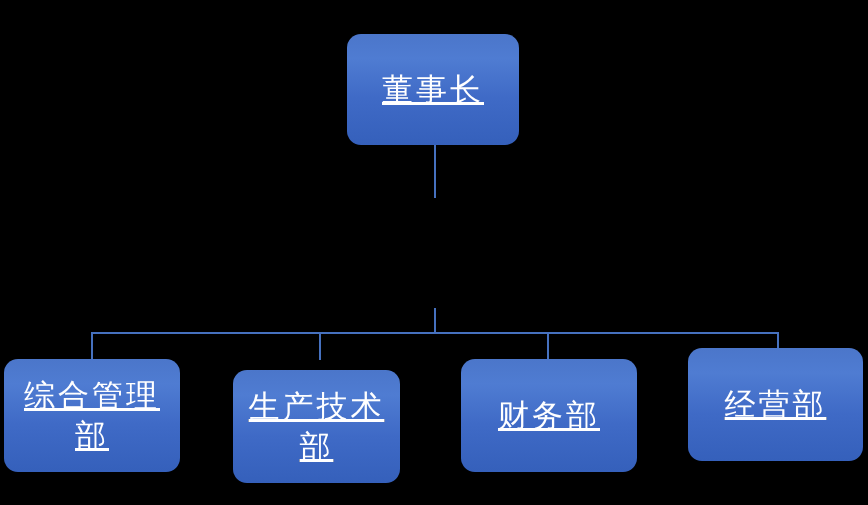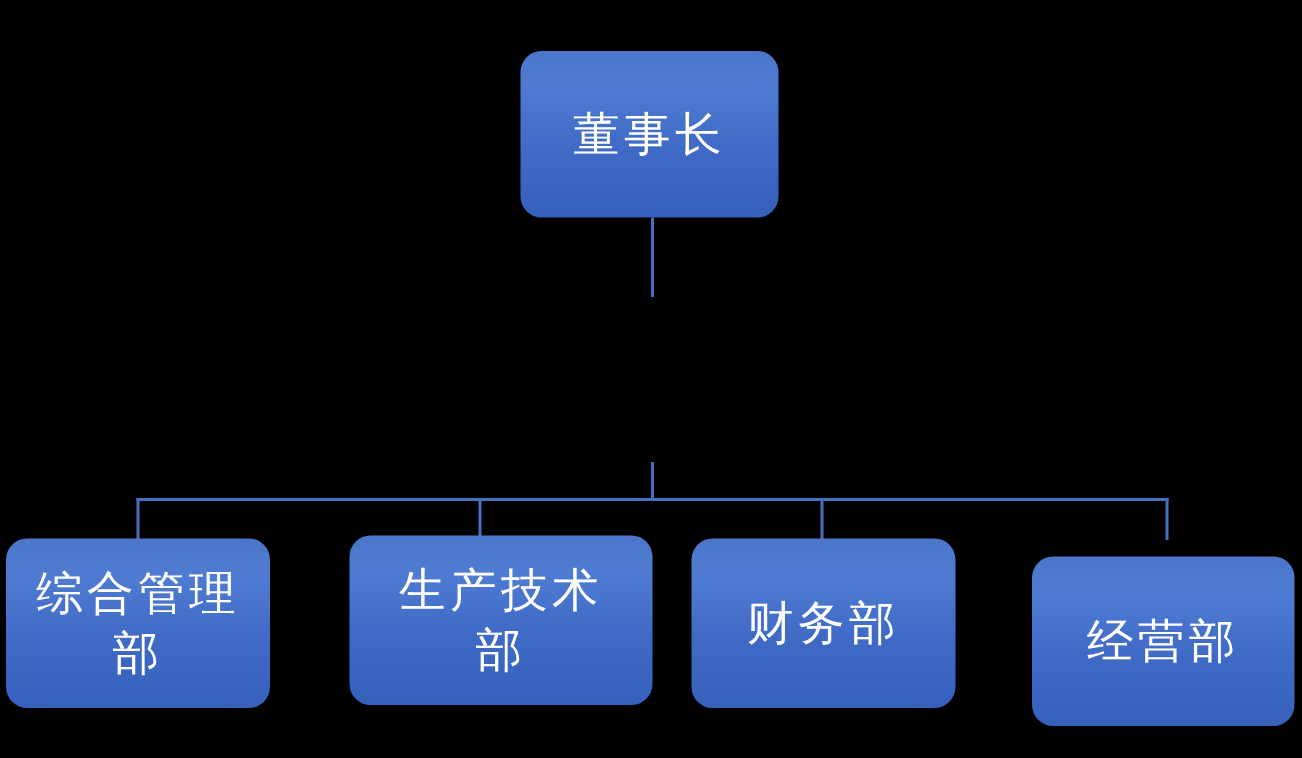--- a/index.html
+++ b/index.html
@@ -4,21 +4,21 @@
 <style>
   :root {
     --background: #000000;
     --node-fill-top: #4b76ca;
     --node-fill-light: #4f7cd2;
     --node-fill-mid: #3f6ac6;
     --node-fill-bottom: #3560bb;
     --connector: #4671bf;
     --node-text: #ffffff;
   }
-  * { margin: 0; padding: 0; box-sizing: border-box; }
+  * { margin: 0; padding: 0; box-sizing: border-box; text-decoration: underline; }
   html, body {
     width: 868px; height: 505px;
     background: var(--background);
     overflow: hidden;
     font-family: "Liberation Sans", sans-serif;
   }
   .canvas {
     position: relative;
     width: 868px; height: 505px;
     background: var(--background);
@@ -43,23 +43,23 @@
     line-height: 40px;
     text-align: center;
     white-space: pre-line;
   }
   .connector { position: absolute; background: var(--connector); }
 
   
   #node-chairman          { left: 347px; top:  34px; width: 172px; height: 111px; }
   #node-general-manager   { left: 347px; top: 197px; width: 173px; height: 112px; }
   #node-dept-admin        { left:   4px; top: 359px; width: 176px; height: 113px; }
-  #node-dept-production   { left: 233px; top: 357px; width: 202px; height: 113px; }
+  #node-dept-production   { left: 233px; top: 370px; width: 167px; height: 113px; }
   #node-dept-finance      { left: 461px; top: 359px; width: 176px; height: 113px; align-items: center; }
-  #node-dept-business     { left: 688px; top: 371px; width: 175px; height: 113px; }
+  #node-dept-business     { left: 688px; top: 348px; width: 175px; height: 113px; }
 
   
   #conn-chairman-gm { left: 434px; top: 145px; width: 2px; height: 53px; }
   #conn-gm-stub     { left: 434px; top: 308px; width: 2px; height: 26px; }
   #conn-bus         { left:  91px; top: 332px; width: 688px; height: 2px; }
   #conn-drop-1      { left:  91px; top: 332px; width: 2px; height: 28px; }
   #conn-drop-2      { left: 319px; top: 332px; width: 2px; height: 28px; }
   #conn-drop-3      { left: 547px; top: 332px; width: 2px; height: 28px; }
   #conn-drop-4      { left: 777px; top: 332px; width: 2px; height: 28px; }
 </style>

